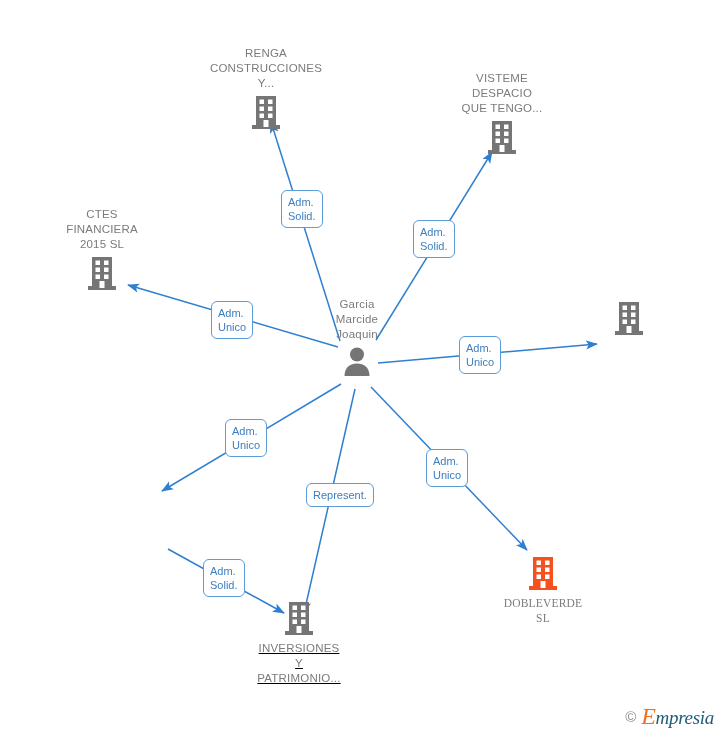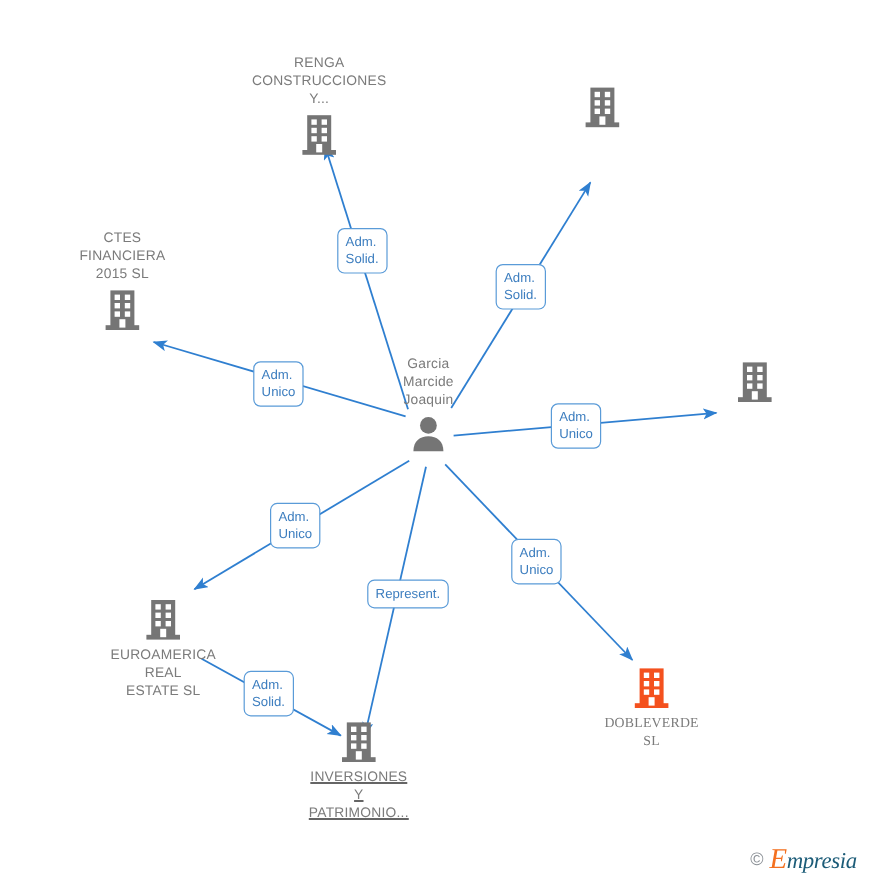--- a/index.html
+++ b/index.html
@@ -135,40 +135,43 @@
           <rect x="19" y="12.5" width="4.5" height="4.5"></rect>
           <rect x="10.5" y="19.5" width="4.5" height="4.5"></rect>
           <rect x="19" y="19.5" width="4.5" height="4.5"></rect>
           <rect x="14.5" y="26" width="5" height="7"></rect>
         </g>
       </svg>
     </span>
   </div>
 
   <div class="node label-above" style="left:502px; top:71px;">
-    <span class="icon-wrap">
-      <svg width="34" height="38" viewBox="0 0 34 38" xmlns="http://www.w3.org/2000/svg">
-        <g fill="#757575">
-          <rect x="7" y="2" width="20" height="31"></rect>
-          <rect x="3" y="31" width="28" height="4"></rect>
-        </g>
-        <g fill="#ffffff">
-          <rect x="10.5" y="5.5" width="4.5" height="4.5"></rect>
-          <rect x="19" y="5.5" width="4.5" height="4.5"></rect>
-          <rect x="10.5" y="12.5" width="4.5" height="4.5"></rect>
-          <rect x="19" y="12.5" width="4.5" height="4.5"></rect>
-          <rect x="10.5" y="19.5" width="4.5" height="4.5"></rect>
-          <rect x="19" y="19.5" width="4.5" height="4.5"></rect>
-          <rect x="14.5" y="26" width="5" height="7"></rect>
-        </g>
-      </svg>
-    </span>
-  </div>
-
-  <div class="node label-above" style="left:102px; top:192px;">
+    <div class="label">VISTEME
+DESPACIO
+QUE TENGO...</div>
+    <span class="icon-wrap">
+      <svg width="34" height="38" viewBox="0 0 34 38" xmlns="http://www.w3.org/2000/svg">
+        <g fill="#757575">
+          <rect x="7" y="2" width="20" height="31"></rect>
+          <rect x="3" y="31" width="28" height="4"></rect>
+        </g>
+        <g fill="#ffffff">
+          <rect x="10.5" y="5.5" width="4.5" height="4.5"></rect>
+          <rect x="19" y="5.5" width="4.5" height="4.5"></rect>
+          <rect x="10.5" y="12.5" width="4.5" height="4.5"></rect>
+          <rect x="19" y="12.5" width="4.5" height="4.5"></rect>
+          <rect x="10.5" y="19.5" width="4.5" height="4.5"></rect>
+          <rect x="19" y="19.5" width="4.5" height="4.5"></rect>
+          <rect x="14.5" y="26" width="5" height="7"></rect>
+        </g>
+      </svg>
+    </span>
+  </div>
+
+  <div class="node label-above" style="left:102px; top:207px;">
     <div class="label">CTES
 FINANCIERA
 2015  SL</div>
     <span class="icon-wrap">
       <svg width="34" height="38" viewBox="0 0 34 38" xmlns="http://www.w3.org/2000/svg">
         <g fill="#757575">
           <rect x="7" y="2" width="20" height="31"></rect>
           <rect x="3" y="31" width="28" height="4"></rect>
         </g>
         <g fill="#ffffff">
@@ -197,42 +200,20 @@
           <rect x="10.5" y="12.5" width="4.5" height="4.5"></rect>
           <rect x="19" y="12.5" width="4.5" height="4.5"></rect>
           <rect x="10.5" y="19.5" width="4.5" height="4.5"></rect>
           <rect x="19" y="19.5" width="4.5" height="4.5"></rect>
           <rect x="14.5" y="26" width="5" height="7"></rect>
         </g>
       </svg>
     </span>
   </div>
 
-  <div class="node label-below" style="left:136px; top:498px;">
-    <span class="icon-wrap">
-      <svg width="34" height="38" viewBox="0 0 34 38" xmlns="http://www.w3.org/2000/svg">
-        <g fill="#757575">
-          <rect x="7" y="2" width="20" height="31"></rect>
-          <rect x="3" y="31" width="28" height="4"></rect>
-        </g>
-        <g fill="#ffffff">
-          <rect x="10.5" y="5.5" width="4.5" height="4.5"></rect>
-          <rect x="19" y="5.5" width="4.5" height="4.5"></rect>
-          <rect x="10.5" y="12.5" width="4.5" height="4.5"></rect>
-          <rect x="19" y="12.5" width="4.5" height="4.5"></rect>
-          <rect x="10.5" y="19.5" width="4.5" height="4.5"></rect>
-          <rect x="19" y="19.5" width="4.5" height="4.5"></rect>
-          <rect x="14.5" y="26" width="5" height="7"></rect>
-        </g>
-      </svg>
-    </span>
-    <div class="label">EUROAMERICA
-REAL
-ESTATE  SL</div>
-  </div>
 
   <div class="node label-below" style="left:299px; top:600px;text-decoration:underline;">
     <span class="icon-wrap">
       <svg width="34" height="38" viewBox="0 0 34 38" xmlns="http://www.w3.org/2000/svg">
         <g fill="#757575">
           <rect x="7" y="2" width="20" height="31"></rect>
           <rect x="3" y="31" width="28" height="4"></rect>
         </g>
         <g fill="#ffffff">
           <rect x="10.5" y="5.5" width="4.5" height="4.5"></rect>

